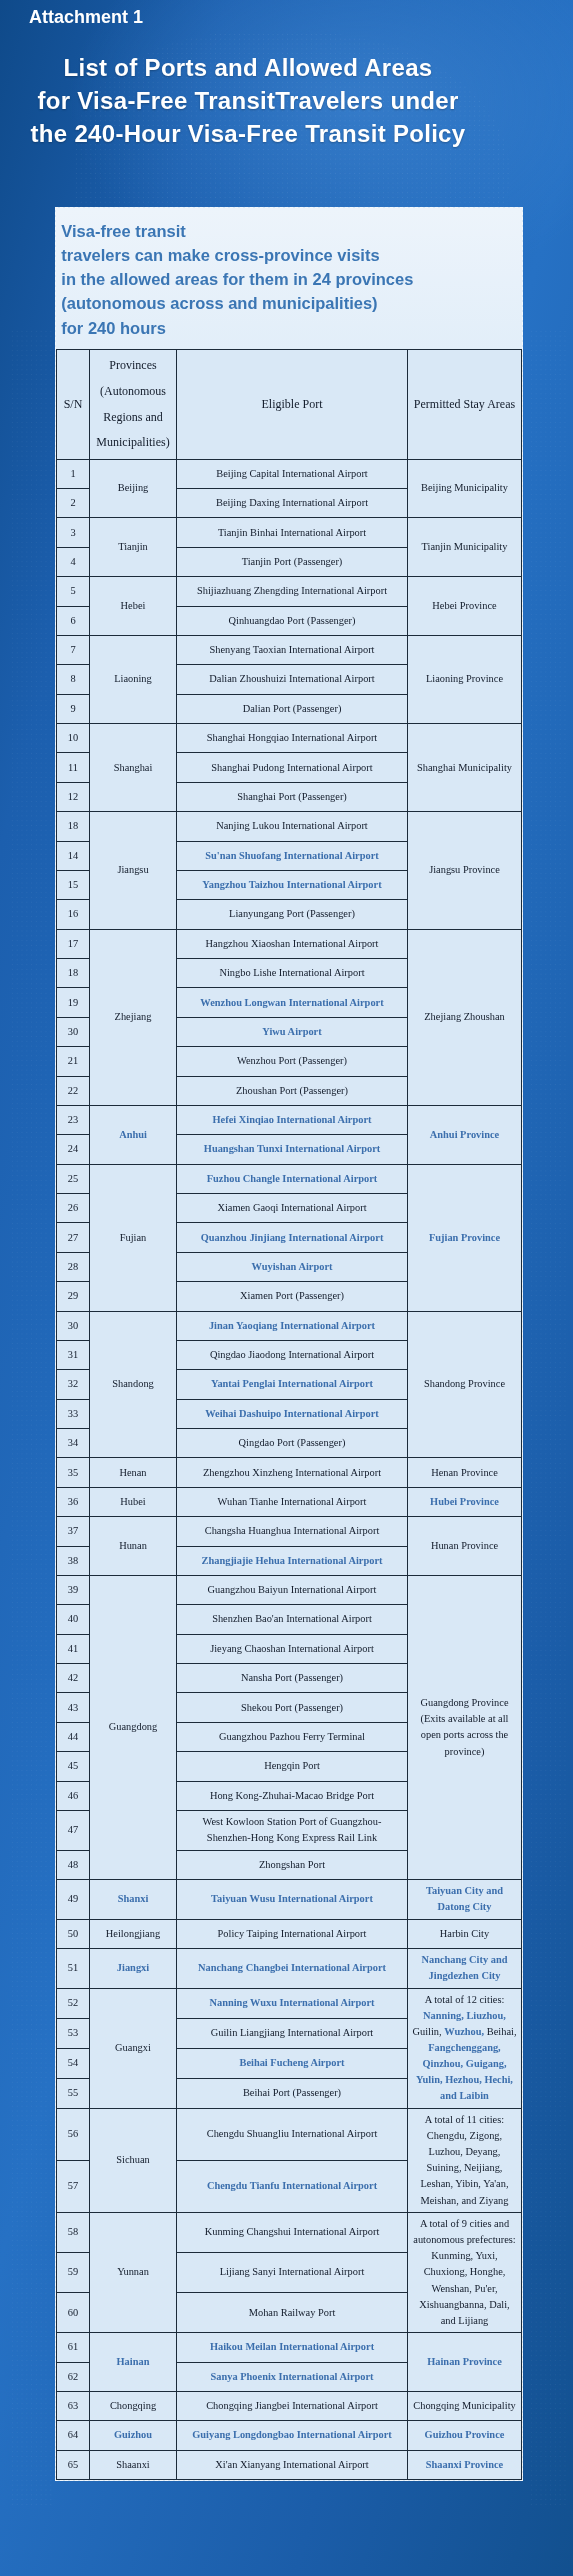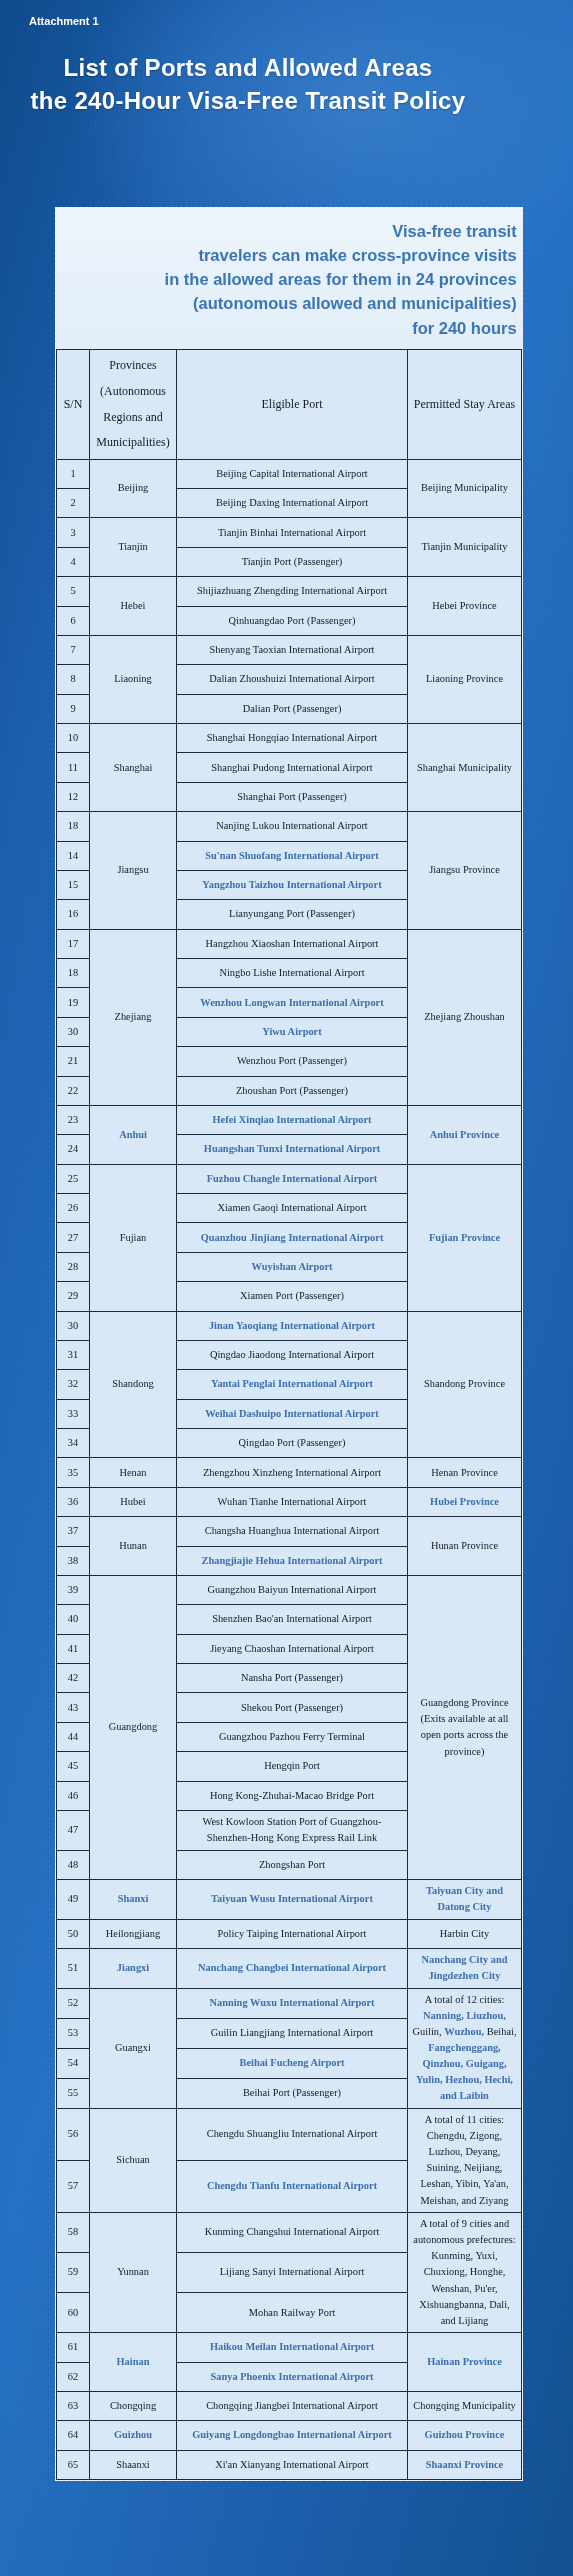--- a/index.html
+++ b/index.html
@@ -14,36 +14,36 @@
   .dots{
     position:absolute;pointer-events:none;
     background-image:radial-gradient(rgba(255,255,255,.45) 0.6px, transparent 0.8px);
     background-size:4.8px 4.8px;opacity:.16;
   }
   .dots.blob1{left:74px;top:32px;width:436px;height:297px;border-radius:45% 55% 60% 40%;}
   .dots.strip-left{left:9.6px;top:329px;width:42px;height:2178px;opacity:.12;}
   .dots.strip-right{left:529px;top:329px;width:38px;height:2178px;opacity:.12;}
 
   .attachment{
-    position:absolute;left:29px;top:15px;color:#fff;
-    font-family:"Liberation Sans", sans-serif;font-weight:bold;font-size:11px;
+    position:absolute;left:29px;top:7px;color:#fff;
+    font-family:"Liberation Sans", sans-serif;font-weight:bold;font-size:18px;
   }
   .main-title{
     position:absolute;left:0;top:51px;width:496px;text-align:center;color:#fff;
     font-family:"Liberation Sans", sans-serif;font-weight:bold;font-size:24px;line-height:1.38;
     text-shadow:0 1.1px 2.1px rgba(0,0,0,.25);letter-spacing:0.3px;
   }
   .panel{
     position:absolute;left:55px;top:207px;width:466px;
     border:1.1px dashed rgba(255,255,255,.75);
     background:#d9e8f6;
   }
   .subtitle{
     background:linear-gradient(180deg,#edf4fb,#e2eef9);
-    color:#3b76b4;text-align:right;
+    color:#3b76b4;text-align:left;
     font-family:"Liberation Sans", sans-serif;font-weight:bold;
     font-size:16.5px;line-height:1.47;padding:10.6px 5.3px 9.6px 5.3px;
   }
   table.ports{
     border-collapse:collapse;width:100%;table-layout:fixed;
     color:#131c2b;
   }
   table.ports col.c-sn{width:33px;}
   table.ports col.c-prov{width:87px;}
   table.ports col.c-port{width:231px;}
@@ -69,29 +69,30 @@
 <body>
 
 <div class="dots blob1"></div>
 <div class="dots strip-left"></div>
 <div class="dots strip-right"></div>
 
 <div class="attachment">Attachment 1</div>
 
 <div class="main-title">
   <div>List of Ports and Allowed Areas</div>
+  <div>for Visa-Free TransitTravelers under</div>
   <div>the 240-Hour Visa-Free Transit Policy</div>
 </div>
 
 <div class="panel">
   <div class="subtitle">
     <div>Visa-free transit</div>
     <div>travelers can make cross-province visits</div>
     <div>in the allowed areas for them in 24 provinces</div>
-    <div>(autonomous allowed and municipalities)</div>
+    <div>(autonomous across and municipalities)</div>
     <div>for 240 hours</div>
   </div>
 
   <table class="ports">
     <colgroup>
       <col class="c-sn">
         <col class="c-prov">
         <col class="c-port">
         <col class="c-stay">
     </colgroup>

